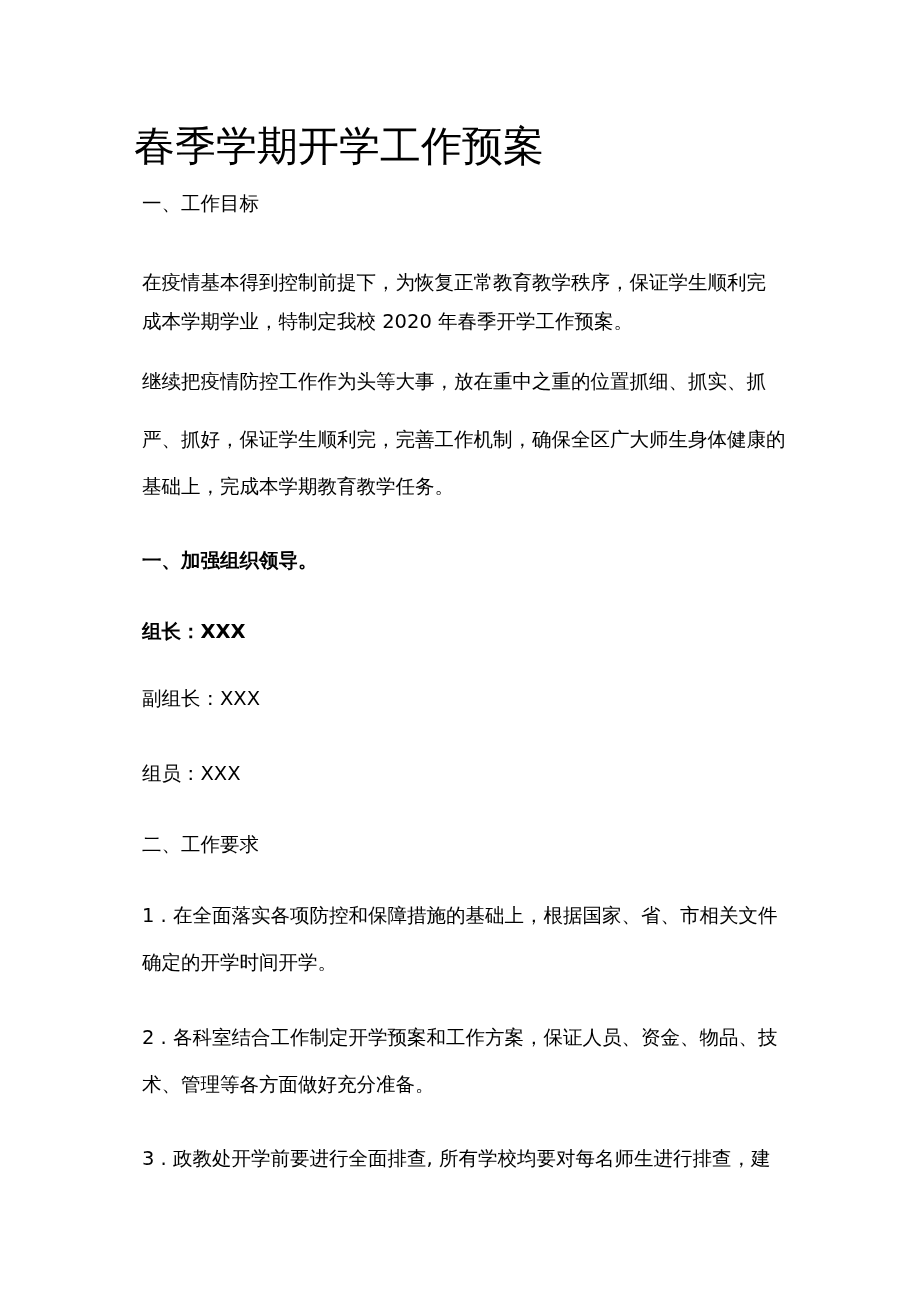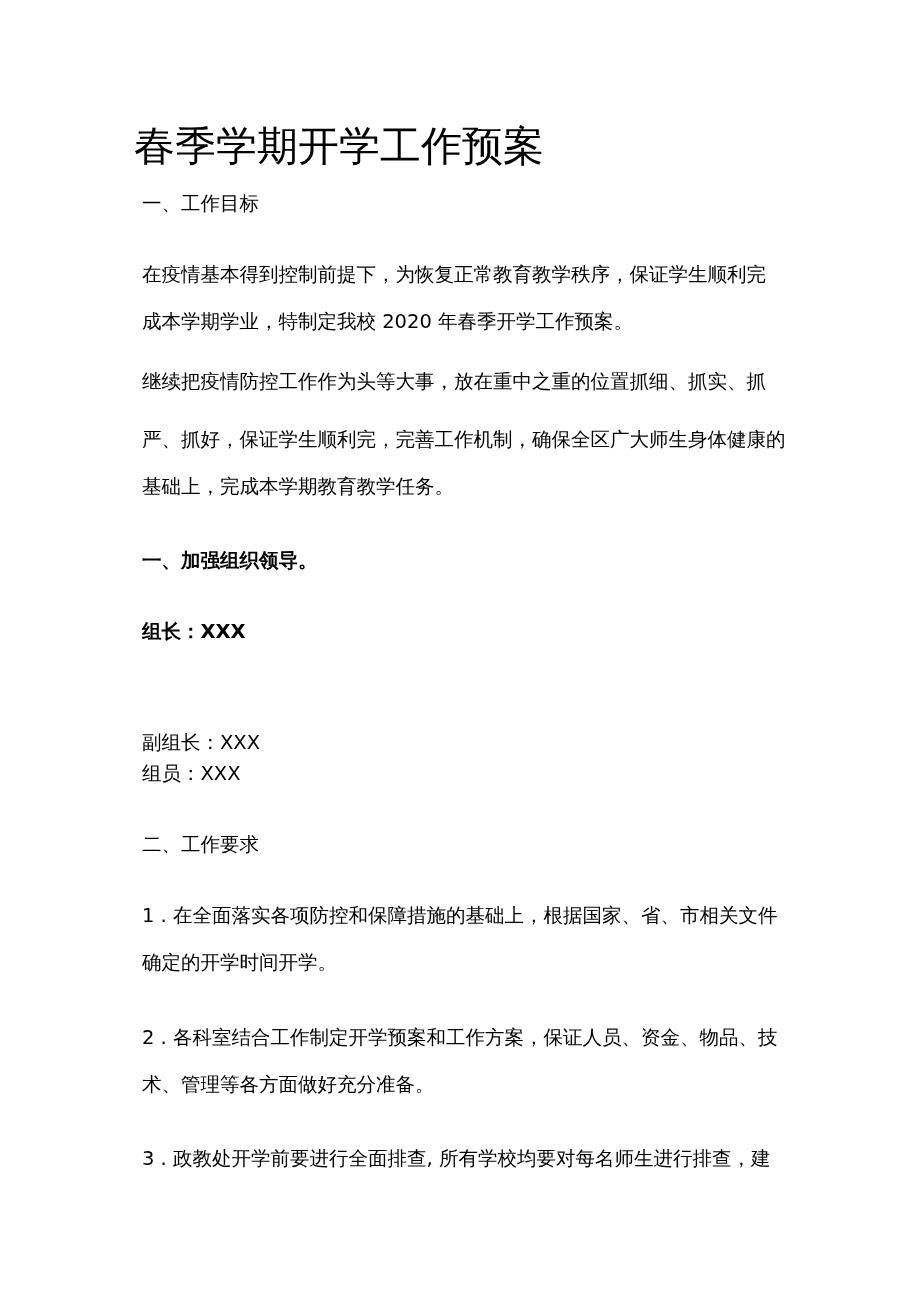--- a/index.html
+++ b/index.html
@@ -18,28 +18,28 @@
     }
     .bold { font-weight: bold; }
   </style>
 </head>
 <body>
 
 <div class="page">
   <div class="title">春季学期开学工作预案</div>
   <div id="lines">
       <div class="line" style="top: 189px;">一、工作目标</div>
-      <div class="line" style="top: 260px;">在疫情基本得到控制前提下，为恢复正常教育教学秩序，保证学生顺利完</div>
+      <div class="line" style="top: 268px;">在疫情基本得到控制前提下，为恢复正常教育教学秩序，保证学生顺利完</div>
       <div class="line" style="top: 307px;">成本学期学业，特制定我校 2020 年春季开学工作预案。</div>
       <div class="line" style="top: 367px;">继续把疫情防控工作作为头等大事，放在重中之重的位置抓细、抓实、抓</div>
       <div class="line" style="top: 425px;">严、抓好，保证学生顺利完，完善工作机制，确保全区广大师生身体健康的</div>
       <div class="line" style="top: 472px;">基础上，完成本学期教育教学任务。</div>
       <div class="line bold" style="top: 546px;">一、加强组织领导。</div>
       <div class="line" style="top: 617px; font-weight: bold;">组长：XXX</div>
-      <div class="line" style="top: 728px; text-align: center;">副组长：XXX</div>
+      <div class="line" style="top: 684px; text-align: center;">副组长：XXX</div>
       <div class="line" style="top: 759px;">组员：XXX</div>
       <div class="line" style="top: 830px;">二、工作要求</div>
       <div class="line" style="top: 901px;">1  . 在全面落实各项防控和保障措施的基础上，根据国家、省、市相关文件</div>
       <div class="line" style="top: 948px;">确定的开学时间开学。</div>
       <div class="line" style="top: 1023px;">2  . 各科室结合工作制定开学预案和工作方案，保证人员、资金、物品、技</div>
       <div class="line" style="top: 1070px;">术、管理等各方面做好充分准备。</div>
       <div class="line" style="top: 1144px;">3  . 政教处开学前要进行全面排查, 所有学校均要对每名师生进行排查，建</div>
     </div>
 </div>
 

